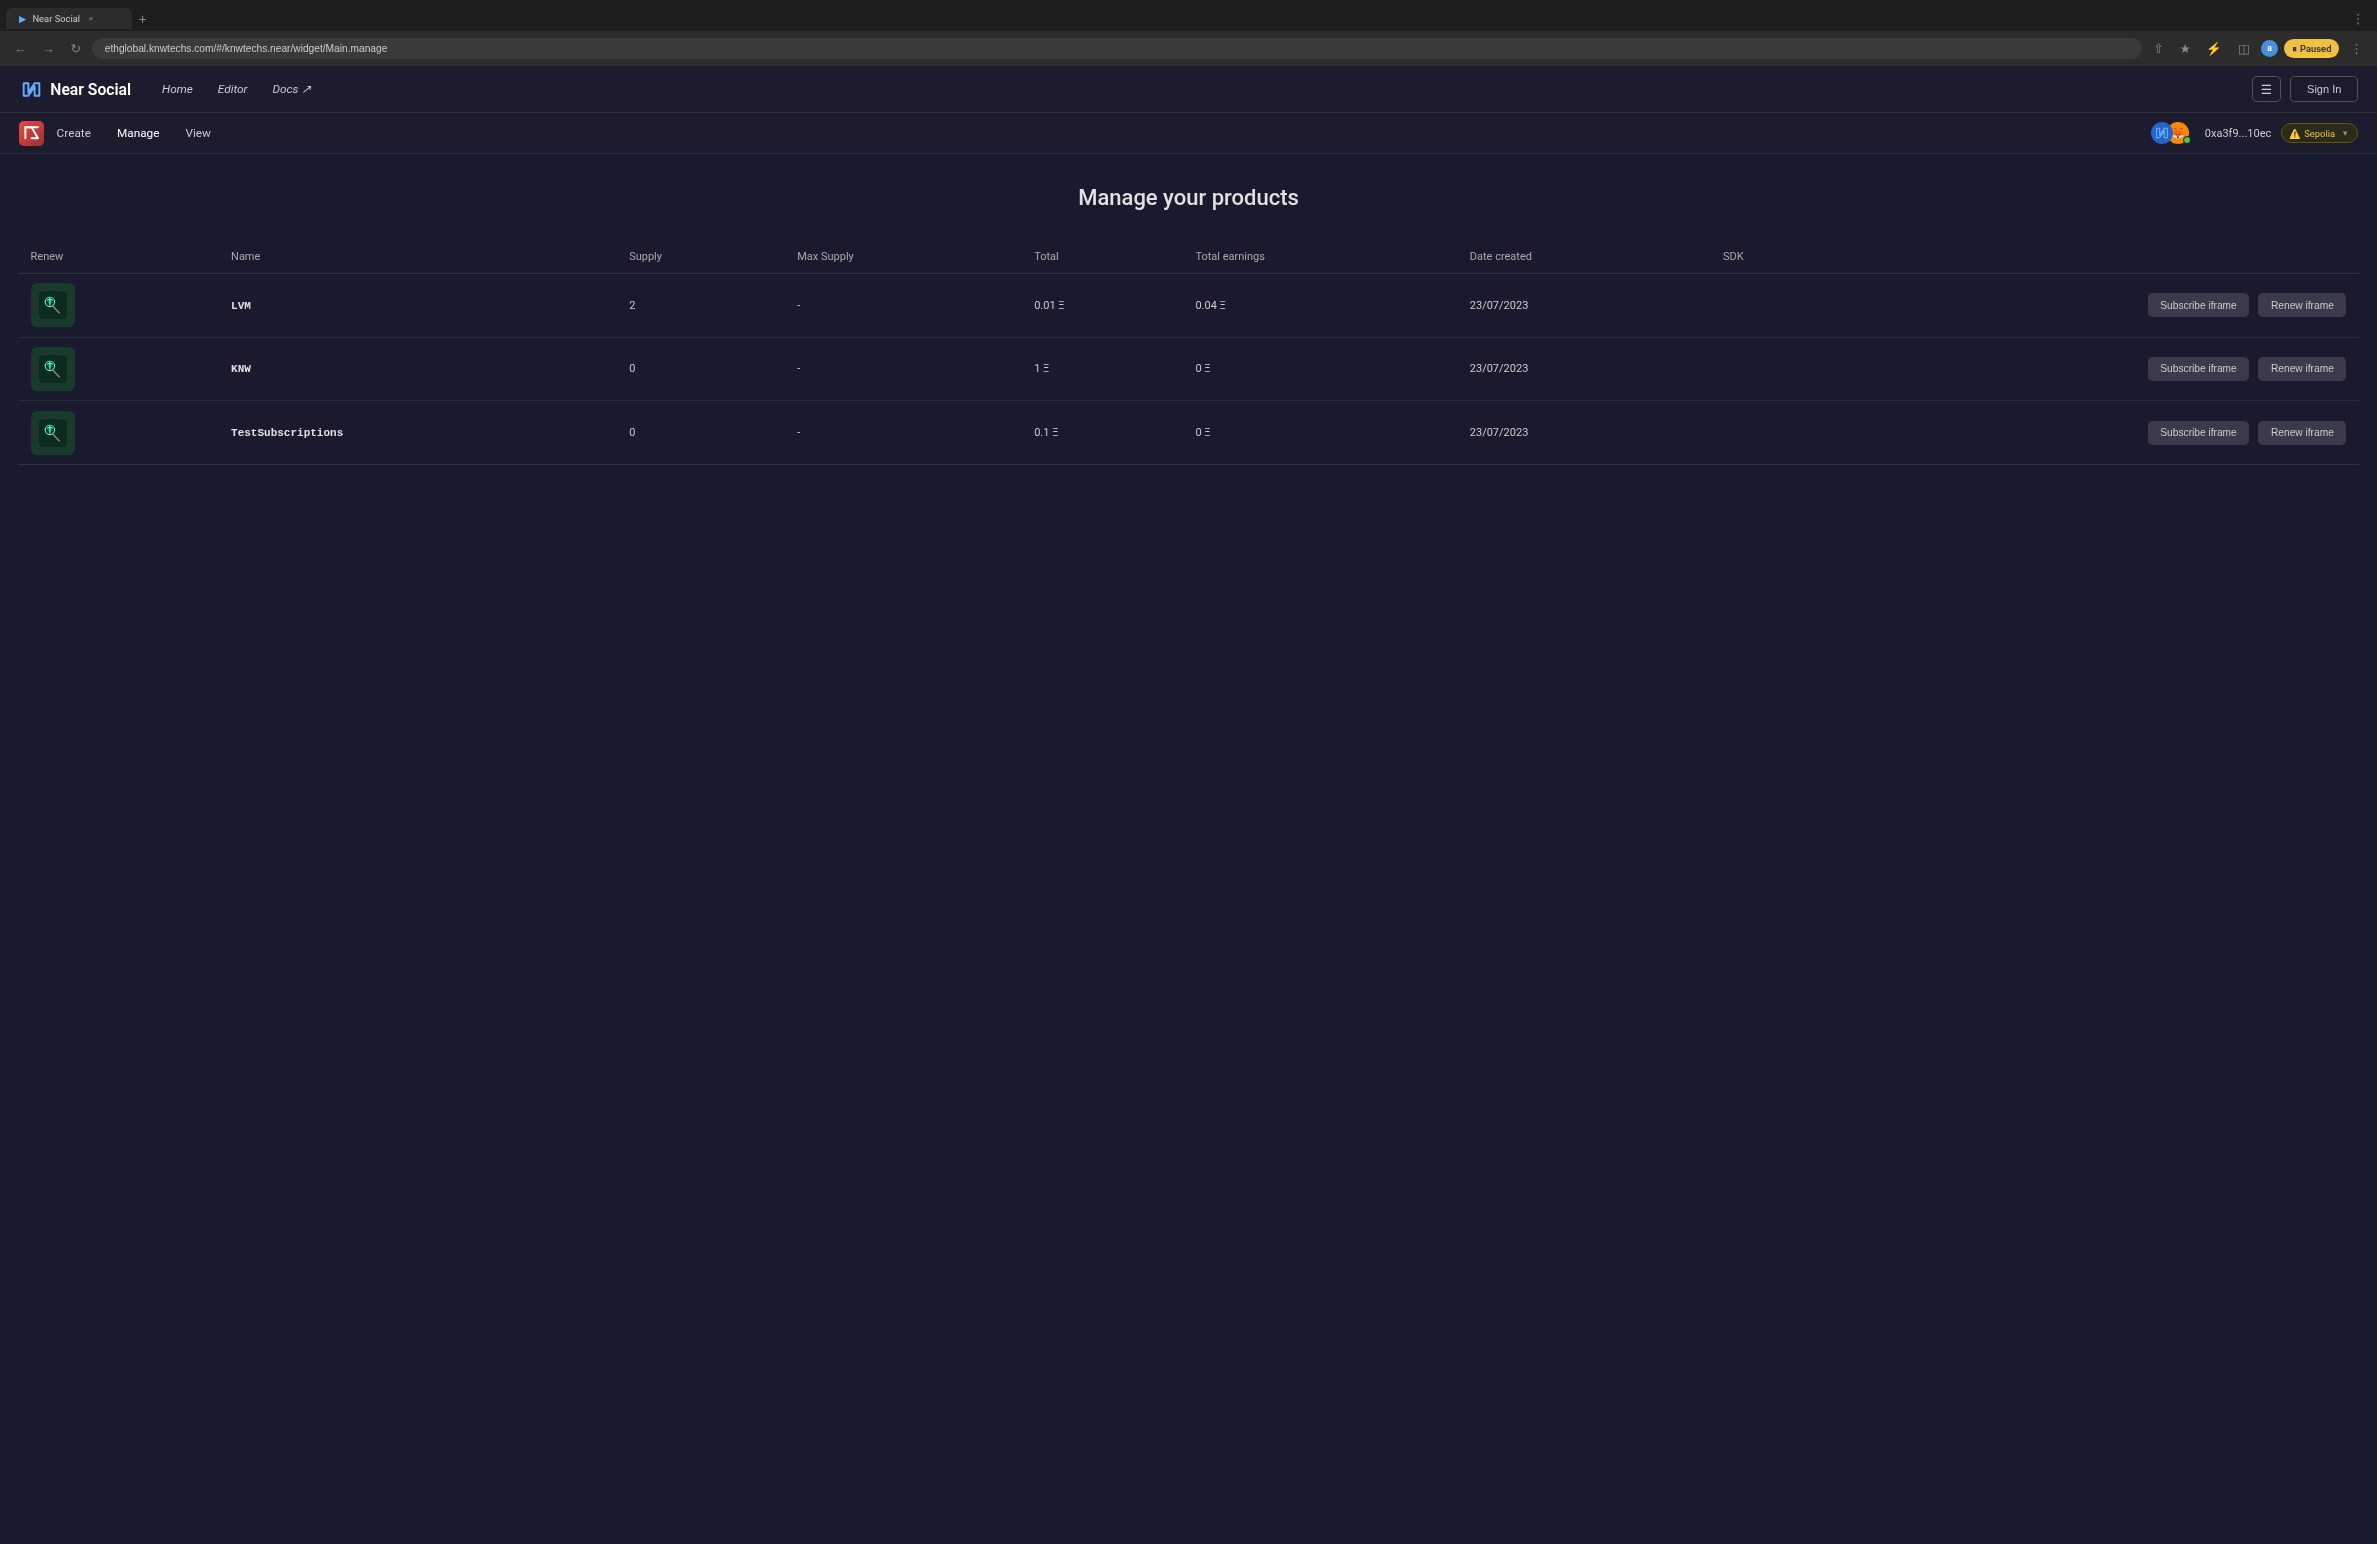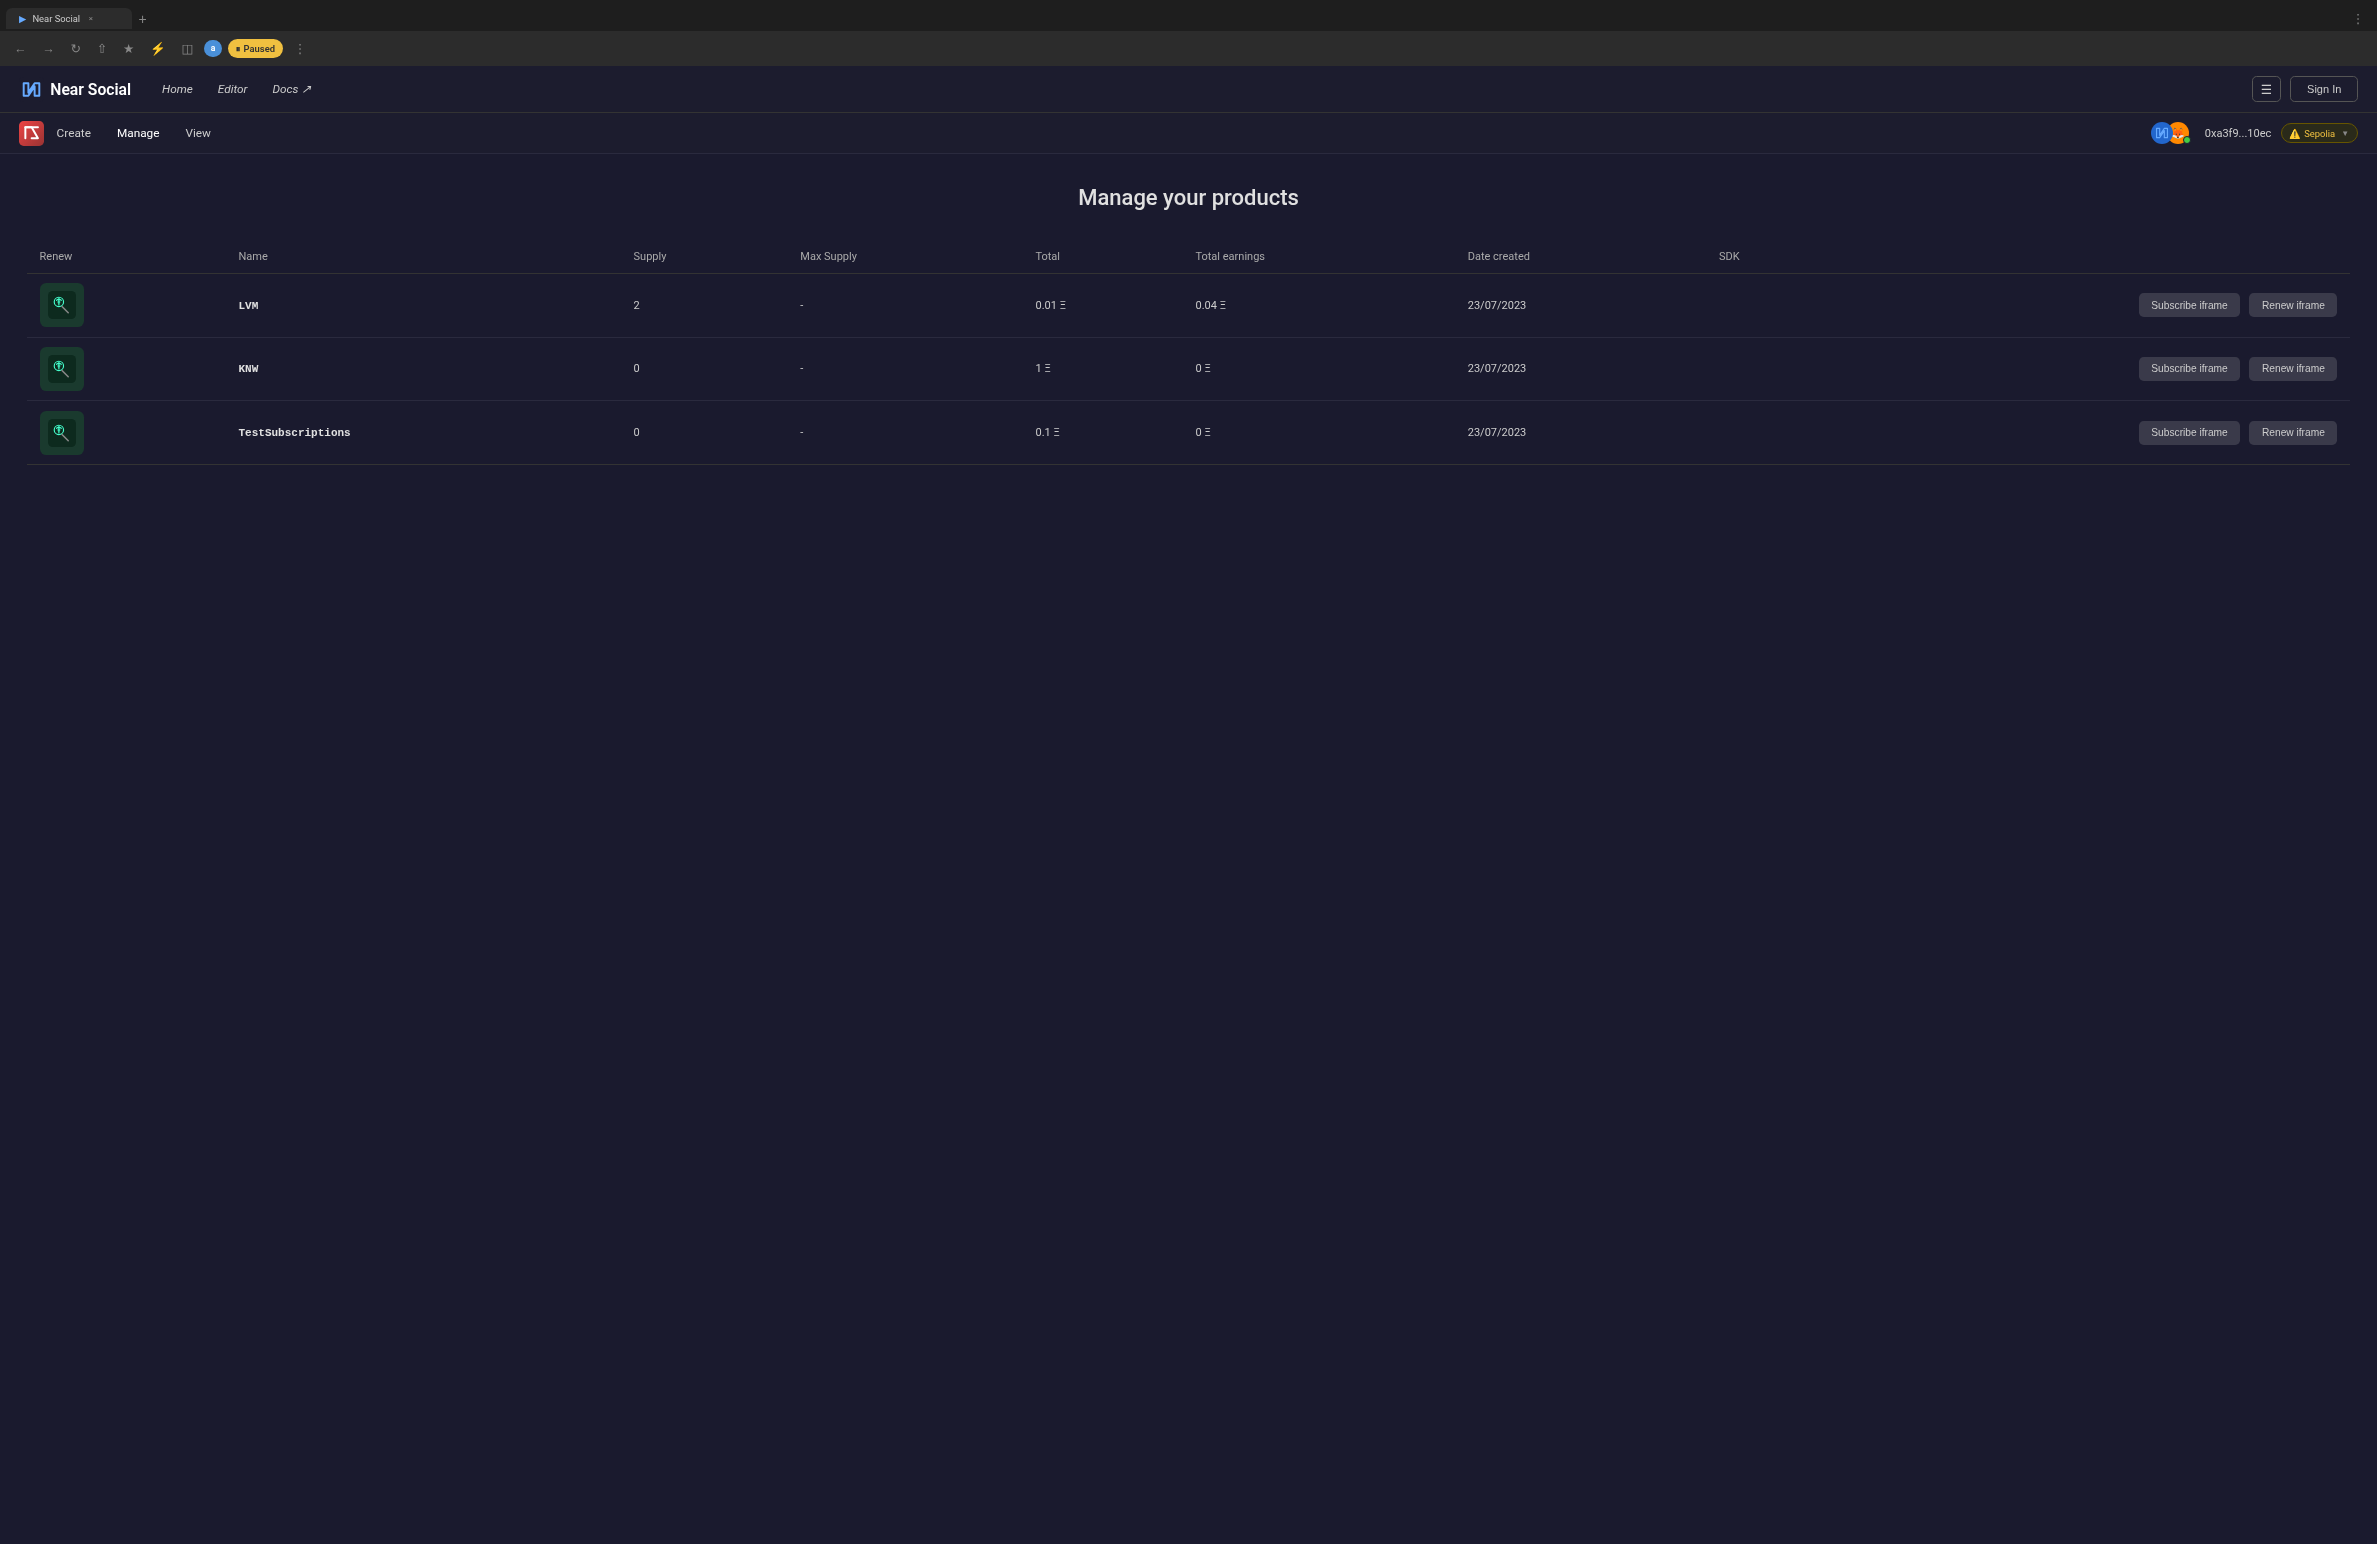--- a/index.html
+++ b/index.html
@@ -36,21 +36,21 @@
     .app-nav { display: flex; gap: 26px; }
     .app-nav-item { color: #ccc; font-size: 11.8px; cursor: pointer; padding: 3.1px 0; }
     .app-nav-item.active { color: white; }
     .app-bar-spacer { flex: 1; }
     .wallet-section { display: flex; align-items: center; gap: 9.4px; }
     .wallet-address { color: #ccc; font-size: 11px; }
     .network-badge { background: #2a2a1a; border: 0.8px solid #665500; color: #f0c040; font-size: 9.4px; padding: 3.1px 7.9px; border-radius: 12.6px; display: flex; align-items: center; gap: 3.1px; cursor: pointer; }
     .network-dropdown { color: #888; font-size: 7.9px; margin-left: 3.1px; }
 
     
-    .main-content { background: #1a1a2e; min-height: calc(100vh - 157px); padding: 31px 27px; }
+    .main-content { background: #1a1a2e; min-height: calc(100vh - 157px); padding: 31px 18px; }
     .page-title { text-align: center; font-size: 22px; font-weight: 500; color: #e0e0e0; margin-bottom: 31px; }
 
     
     .products-table { width: 100%; border-collapse: collapse; }
     .products-table th { color: #aaa; font-size: 11px; font-weight: 400; padding: 9.4px 12.6px; text-align: left; border-bottom: 0.8px solid #333; }
     .products-table td { padding: 9.4px 12.6px; border-bottom: 0.8px solid #2a2a3e; color: #ccc; font-size: 11px; vertical-align: middle; }
     .products-table tr:last-child td { border-bottom: 0.8px solid #333; }
 
     .product-icon { width: 44px; height: 44px; border-radius: 6.3px; background: #1a3a2e; display: flex; align-items: center; justify-content: center; overflow: hidden; }
     .product-icon svg { width: 28px; height: 28px; }
@@ -78,20 +78,21 @@
     </div>
     <button class="new-tab-btn">+</button>
     <div style="flex:1"></div>
     <span style="color:#888; font-size:12.6px; padding:3.1px 6.3px; cursor:pointer;">⋮</span>
   </div>
 
   <div class="browser-controls">
     <button class="nav-btn">←</button>
     <button class="nav-btn">→</button>
     <button class="nav-btn">↻</button>
+    <input class="address-bar" type="text" value="ethglobal.knwtechs.com/#/knwtechs.near/widget/Main.manage" style="">
     <div class="browser-actions">
       <button class="browser-action-btn">⇧</button>
       <button class="browser-action-btn">★</button>
       <button class="browser-action-btn">⚡</button>
       <button class="browser-action-btn">◫</button>
       <div class="avatar-circle">a</div>
       <div class="paused-badge">
         <span>⏸</span>
         <span>Paused</span>
       </div>

